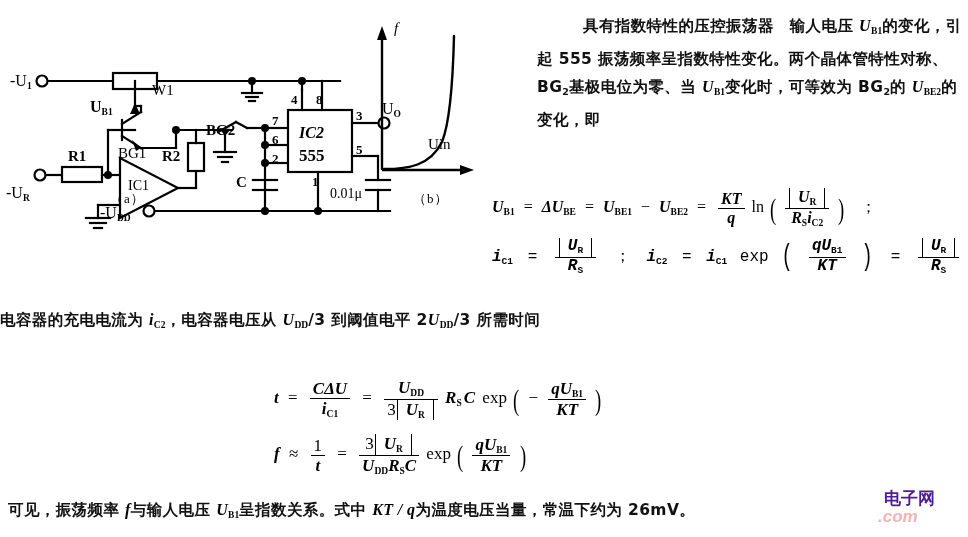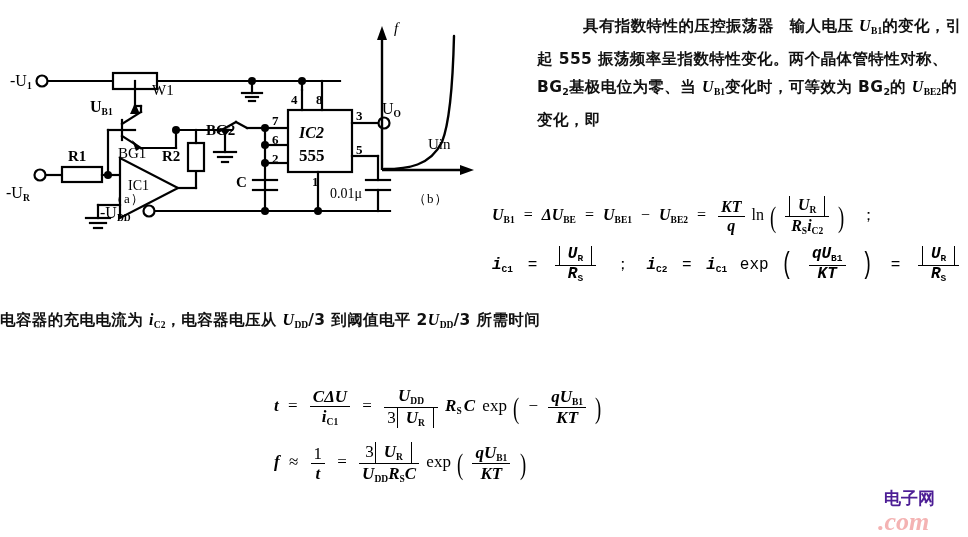--- a/index.html
+++ b/index.html
@@ -56,21 +56,21 @@
     white-space:nowrap;
   }
   .math i{font-style:italic;}
   .mvar{font-style:italic;font-weight:bold;}
   .sub{font-size:9.5px;vertical-align:-0.32em;font-style:normal;font-weight:bold;letter-spacing:0;}
   .op{margin:0 5px;}
   .frac{
     display:inline-block;
     vertical-align:middle;
     text-align:center;
-    margin:12px 3px;
+    margin:4px 3px;
     line-height:1.12;
   }
   .frac .num{display:block;padding:0 3px;}
   .frac .den{display:block;padding:0 3px;border-top:1.4px solid #000;}
   .paren{
     display:inline-block;
     font-size:30px;
     font-weight:300;
     vertical-align:middle;
     transform:scaleX(0.62);
@@ -103,22 +103,22 @@
     color:#f4b3b3;letter-spacing:-1px;
   }
   #wm-cn{
     position:absolute;left:84px;top:0px;
     font-family:"DejaVu Sans","Liberation Sans",sans-serif;
     font-weight:bold;font-size:17px;
     color:#4c1d95;
   }
   #wm-com{
     position:absolute;left:78px;top:20px;
-    font-family:Liberation Serif, serif;
-    font-style:italic;font-weight:bold;font-size:26px;
+    font-family:Liberation Sans, sans-serif;
+    font-style:italic;font-weight:bold;font-size:17px;
     color:#f4b3b3;
   }
 </style>
 </head>
 <body>
 
 <div class="page">
 
   <div id="circuit">
     <svg width="470" height="215" viewBox="0 0 470 215">
@@ -379,19 +379,25 @@
     </span>
     <span class="exp">exp</span>
     <span class="paren">(</span>
     <span class="frac">
       <span class="num"><span class="mvar">q</span><span class="mvar">U</span><span class="sub">B1</span></span>
       <span class="den mvar">KT</span>
     </span>
     <span class="paren">)</span>
   </div>
 
+  <div id="para-bottom" class="cn">
+    <span>可见，振荡频率</span>
+    <span class="math" style="font-style:italic;font-size:16px;">f</span><span>与输人电压</span>
+    <span class="math" style="font-size:16px;"><i><span>U</span></i><span class="sub">B1</span></span><span>呈指数关系。式中</span>
+    <span class="math" style="font-style:italic;font-size:16px;">KT / q</span><span>为温度电压当量，常温下约为 26mV。</span>
+  </div>
 
   <div id="watermark">
     <span id="wm-cn">电子网</span>
     <span id="wm-com">.com</span>
   </div>
 
 </div>
 
 </body></html>

